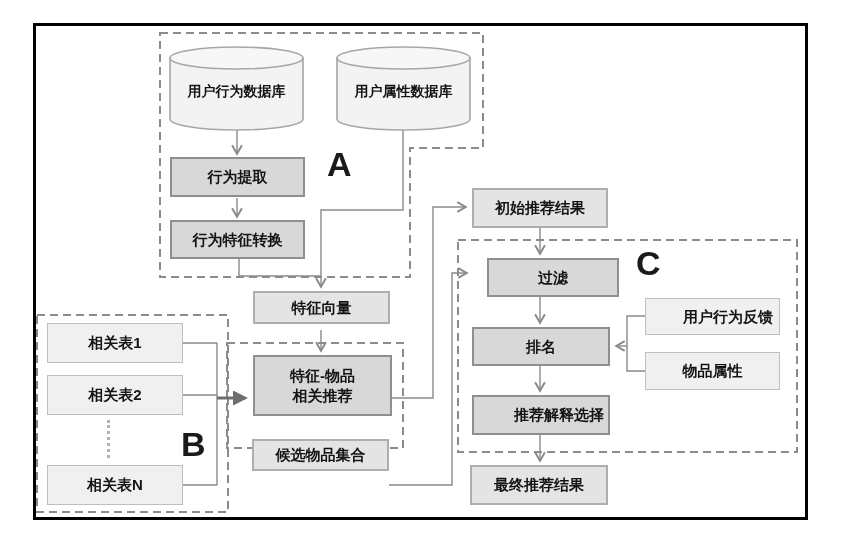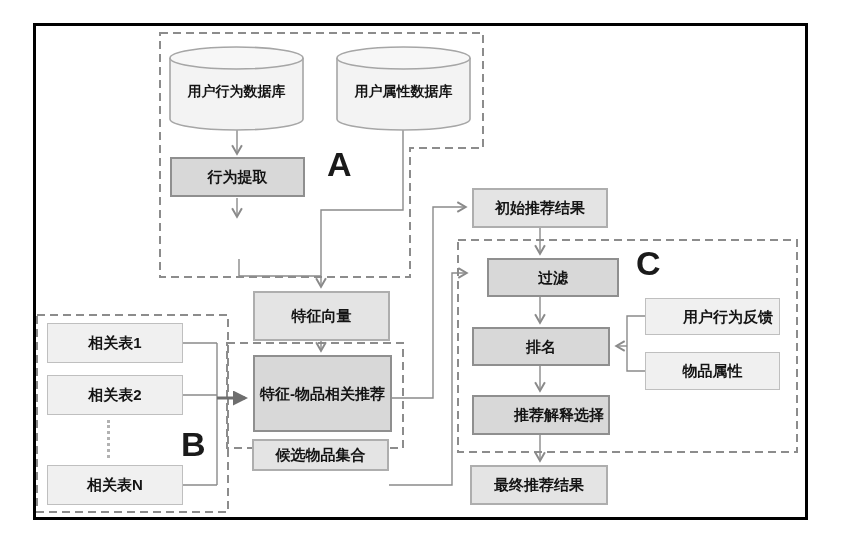--- a/index.html
+++ b/index.html
@@ -77,22 +77,23 @@
   </div>
   <div class="cyl" style="left:335px;top:45px;width:137px;height:88px;">
     <svg width="137" height="88" viewBox="0 0 137 88">
       <path d="M2,13 L2,74 A66.5,11 0 0 0 135,74 L135,13" fill="#f3f3f3" stroke="#a6a6a6" stroke-width="1.6"></path>
       <ellipse cx="68.5" cy="13" rx="66.5" ry="11" fill="#f7f7f7" stroke="#a6a6a6" stroke-width="1.6"></ellipse>
     </svg>
     <span>用户属性数据库</span>
   </div>
 
   <div class="node dark" style="left:170px;top:157px;width:135px;height:40px;">行为提取</div>
-  <div class="node mid" style="left:253px;top:291px;width:137px;height:50px;">特征向量</div>
-  <div class="node dark" style="left:253px;top:355px;width:139px;height:77px;">
+  <div class="node dark" style="left:170px;top:220px;width:135px;height:39px;">行为特征转换</div>
+  <div class="node mid" style="left:253px;top:291px;width:137px;height:33px;">特征向量</div>
+  <div class="node dark" style="left:253px;top:355px;width:139px;height:61px;flex-direction:column;">
     <span>特征-物品</span>
     <span>相关推荐</span>
   </div>
   <div class="node mid" style="left:472px;top:188px;width:136px;height:40px;">初始推荐结果</div>
   <div class="node dark" style="left:472px;top:258px;width:132px;height:39px;margin-left:15px;">过滤</div>
   <div class="node dark" style="left:472px;top:327px;width:138px;height:39px;">排名</div>
   <div class="node dark" style="left:472px;top:395px;width:138px;height:40px;padding-left:36px;">推荐解释选择</div>
   <div class="node mid" style="left:470px;top:465px;width:138px;height:40px;">最终推荐结果</div>
   <div class="node mid" style="left:252px;top:439px;width:137px;height:32px;text-align:center;">候选物品集合</div>
   <div class="node lite" style="left:47px;top:323px;width:136px;height:40px;">相关表1</div>

